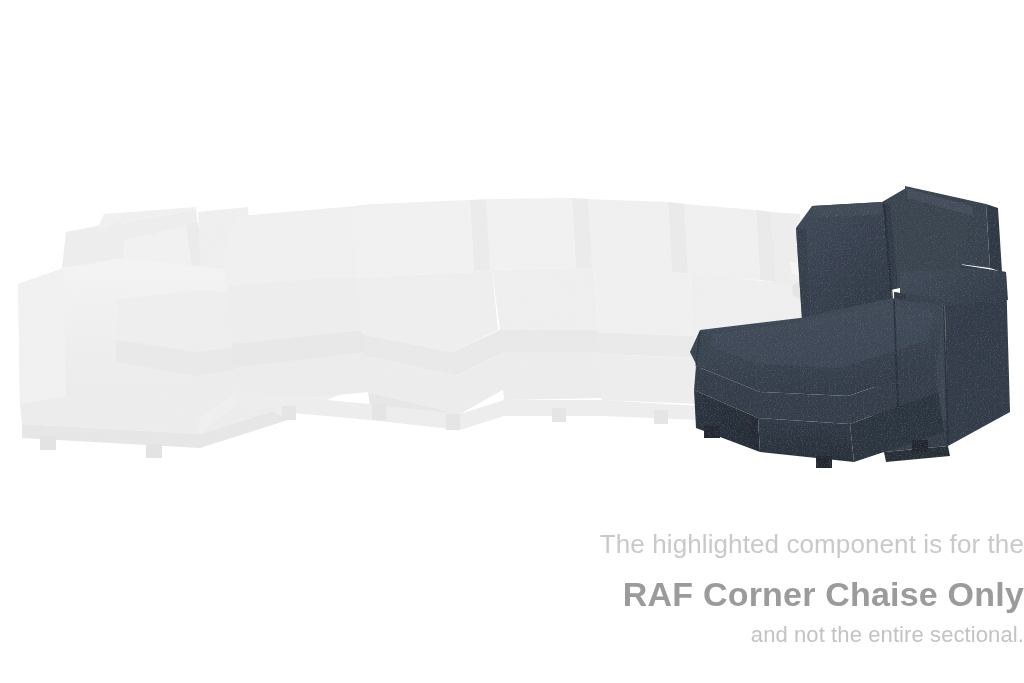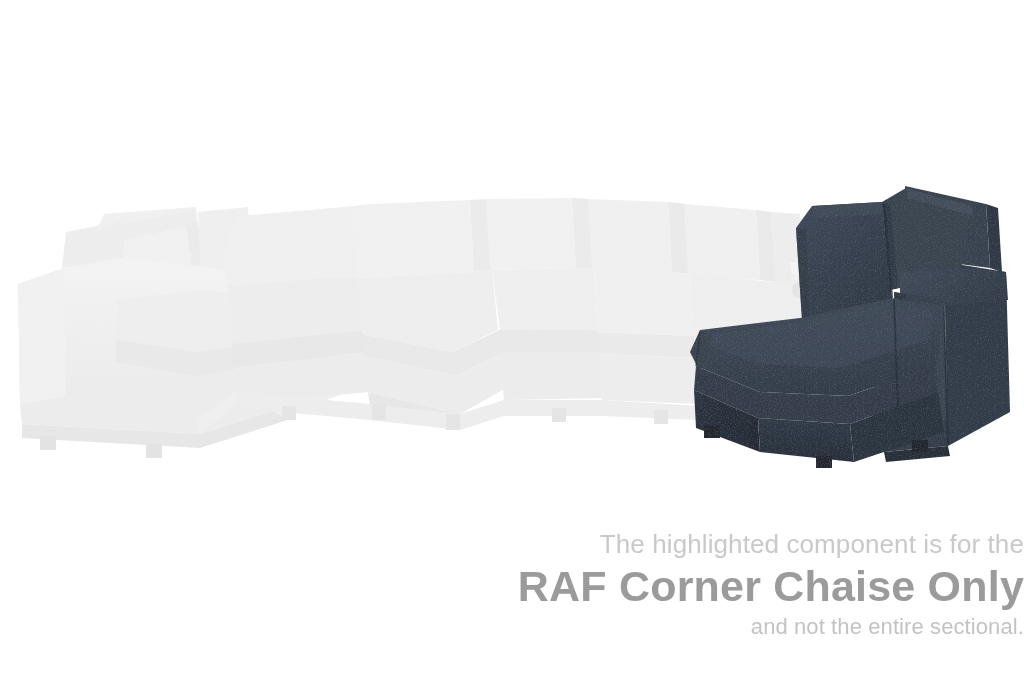--- a/index.html
+++ b/index.html
@@ -30,26 +30,26 @@
     user-select:none;
   }
   .caption-line-top{
     font-size:26px;
     line-height:32px;
     font-weight:400;
     color:#c9c9c9;
     letter-spacing:0.1px;
   }
   .caption-headline{
-    font-size:43px;
+    font-size:34px;
     line-height:44px;
     font-weight:700;
     color:#9b9b9b;
     letter-spacing:0.2px;
-    margin-top:4px;
+    margin-top:12px;
   }
   .caption-line-bottom{
     font-size:22px;
     line-height:30px;
     font-weight:400;
     color:#c3c3c3;
     letter-spacing:0.1px;
     margin-top:4px;
   }
 </style>

